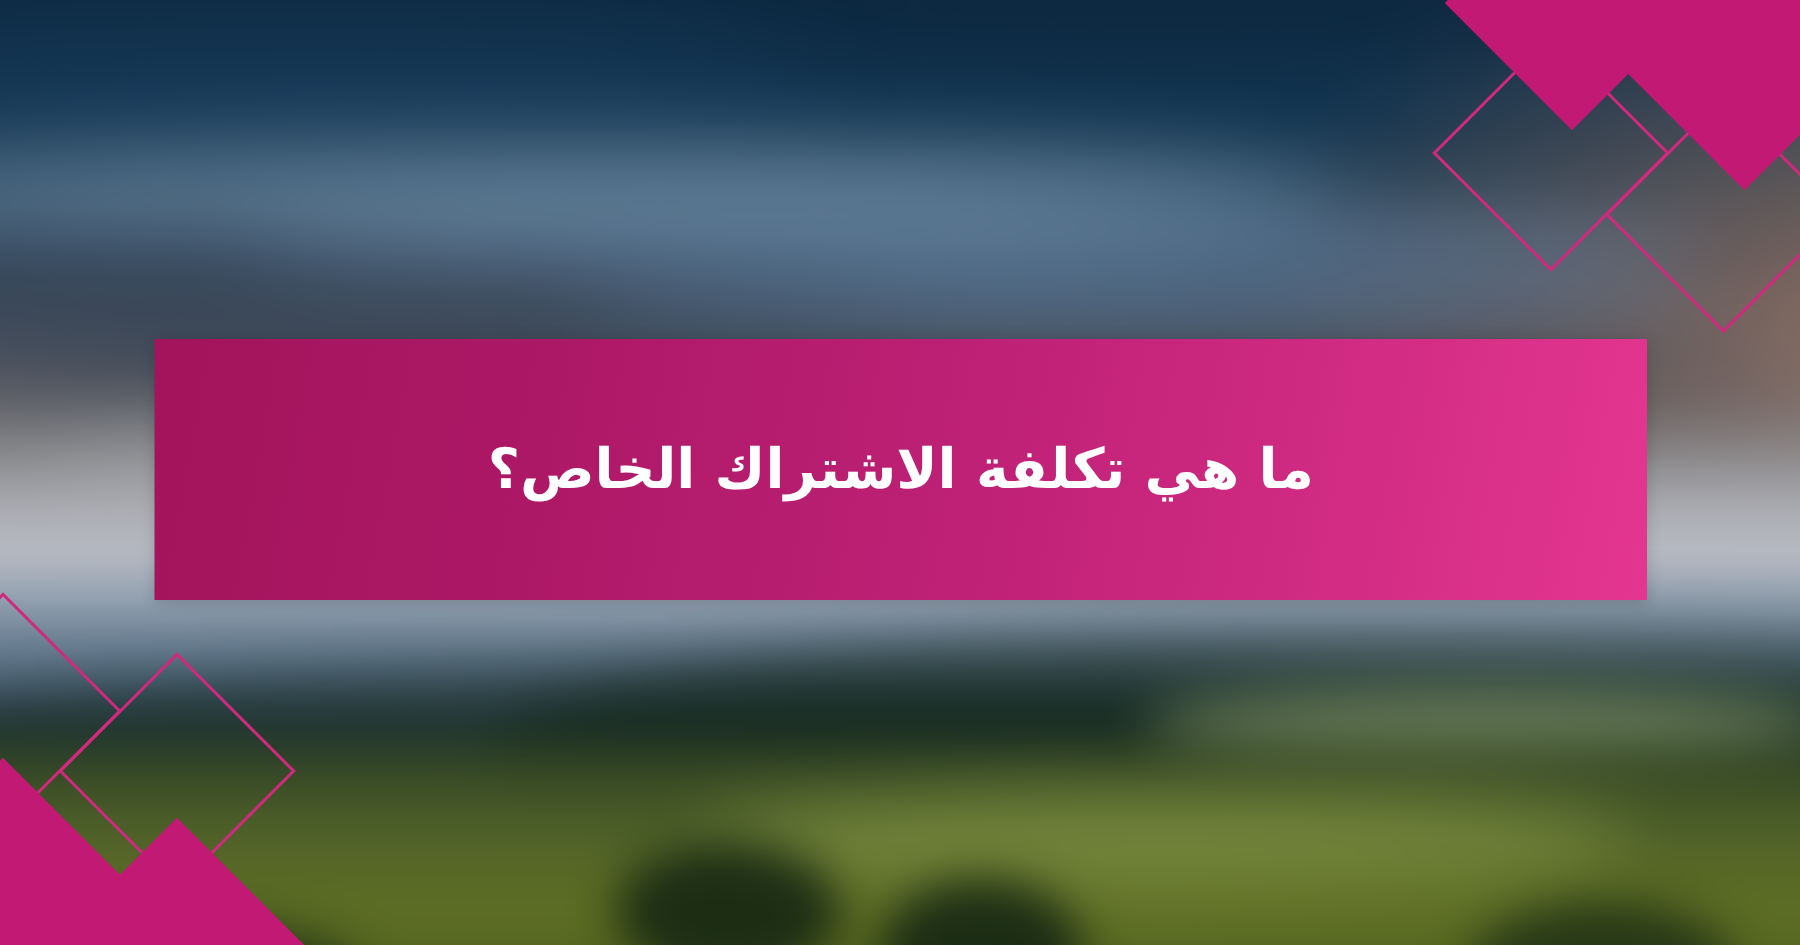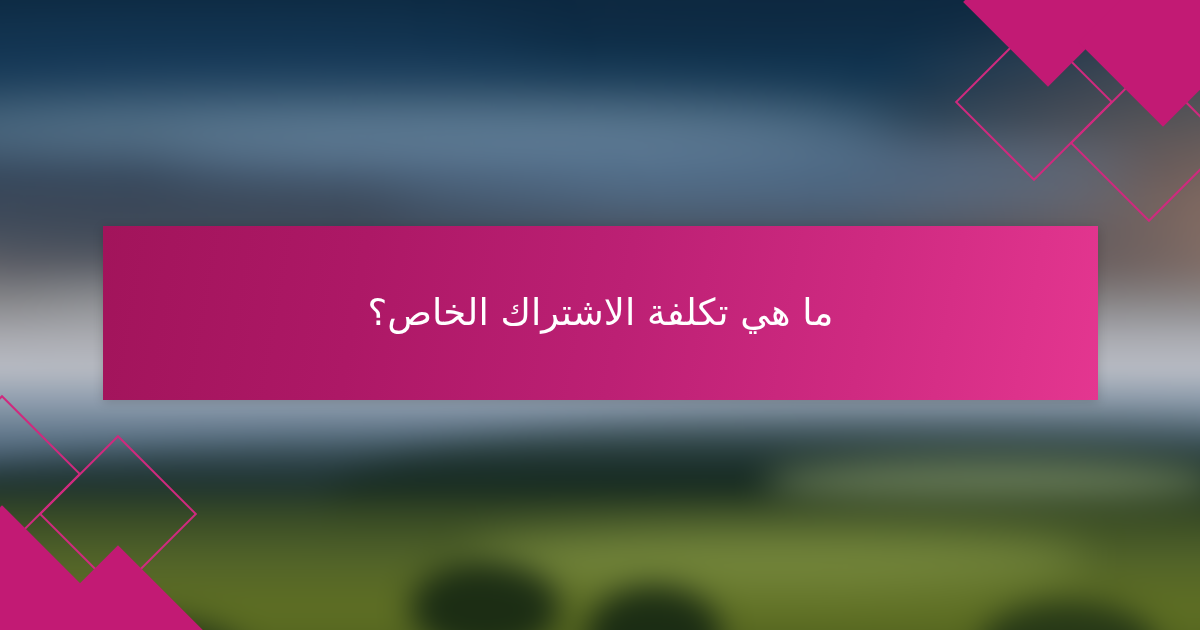--- a/index.html
+++ b/index.html
@@ -178,21 +178,21 @@
     display: flex;
     align-items: center;
     justify-content: center;
     box-shadow: 0 2px 10px rgba(0,0,0,0.18);
   }
 
   .banner-title {
     color: #ffffff;
     font-family: "DejaVu Sans", sans-serif;
     font-size: 37px;
-    font-weight: 400;
+    font-weight: 700;
     line-height: 1.25;
     letter-spacing: 0.5px;
     text-align: right;
     direction: rtl;
     unicode-bidi: bidi-override;
     padding: 0 34px;
     white-space: nowrap;
   }
 </style>
 </head>

